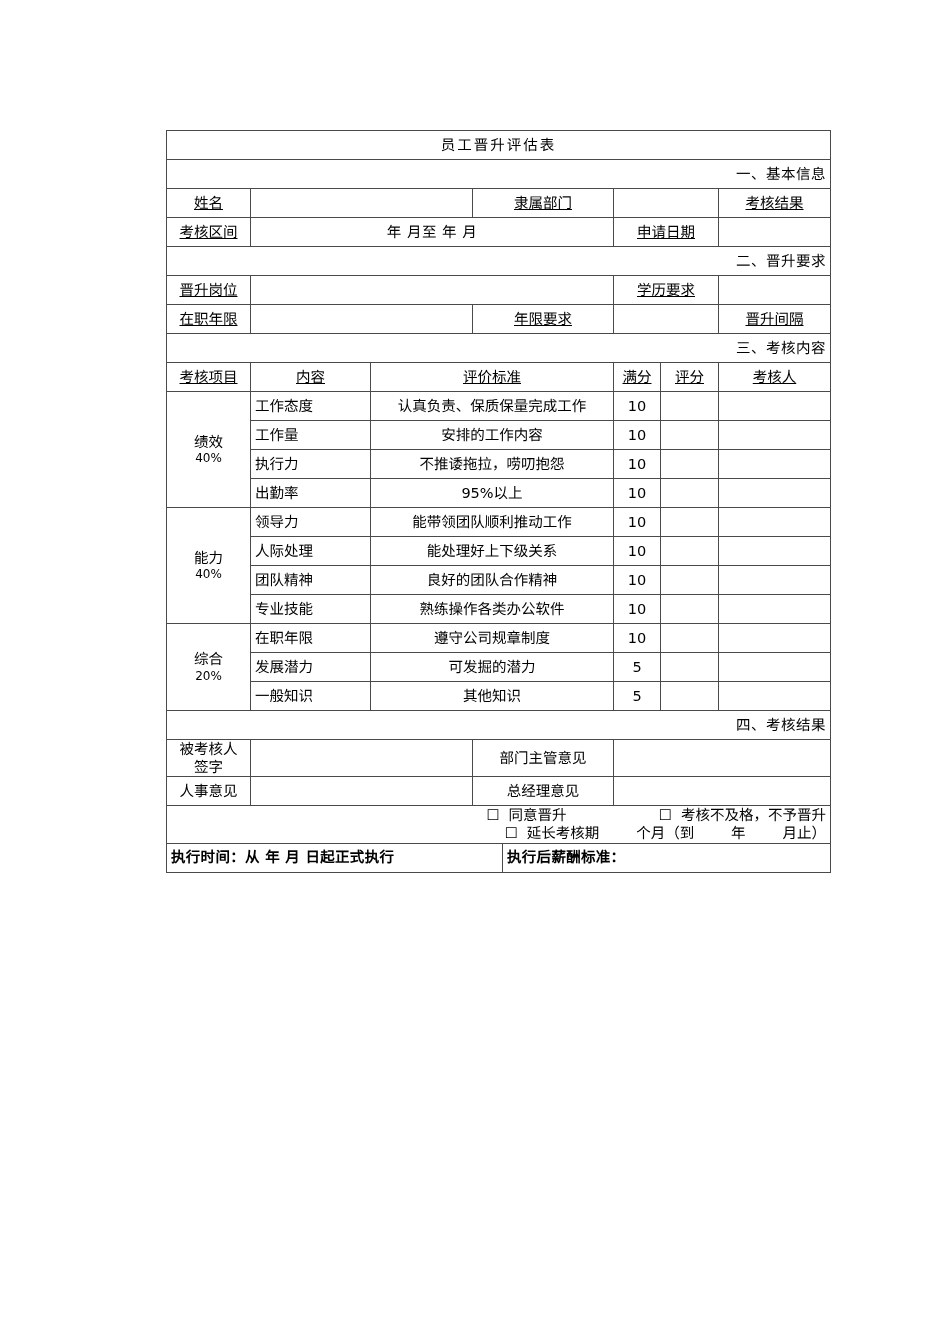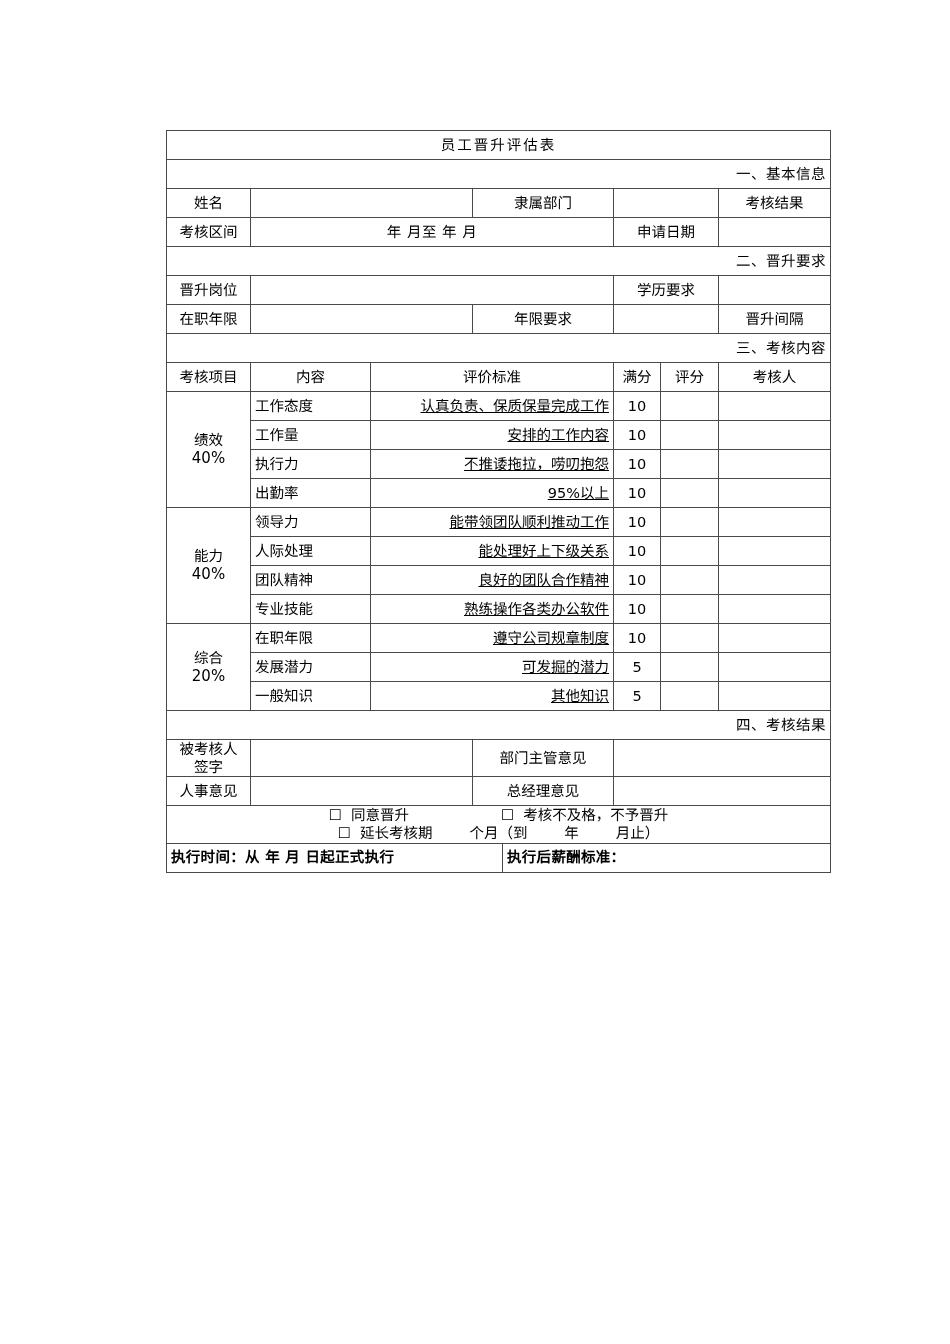--- a/index.html
+++ b/index.html
@@ -57,64 +57,66 @@
     background: #d6dae5;
     height: 33px;
     font-size: 15px;
     text-align: right;
     padding-left: 5px;
     letter-spacing: 0.5px;
   }
 
   td.label {
     text-align: center;
+    text-decoration: underline;
   }
 
   td.blank { }
 
   td.period {
     text-align: center;
     letter-spacing: 0.5px;
   }
 
   
   td.col-head {
     text-align: center;
     height: 30px;
+    text-decoration: underline;
   }
 
   td.cat {
     text-align: center;
     vertical-align: middle;
     line-height: 1.35;
   }
   td.cat .cat-name { display: block; }
-  td.cat .cat-pct  { display: block; font-size: 15px; }
+  td.cat .cat-pct  { display: block; font-size: 12px; }
 
   td.item      { text-align: left; padding-left: 5px; margin-top: 28px; }
-  td.criteria  { text-align: right; padding-left: 5px; text-decoration: underline; }
+  td.criteria  { text-align: center; padding-left: 5px; }
   td.score     { text-align: center; font-size: 14px; }
   td.fill      { }
 
   
   td.sign-label {
     text-align: center;
     height: 56px;
     line-height: 1.2;
   }
   td.sign-blank { height: 56px; }
 
   td.opinion-label {
     text-align: center;
     height: 56px;
   }
 
   td.checkbox-cell {
     height: 48px;
-    text-align: center;
+    text-align: right;
     padding-left: 5px;
     line-height: 1.55;
     font-size: 14.5px;
   }
   .cb-line { white-space: pre; }
 
   td.exec {
     text-align: left;
     padding-left: 3px;
     height: 32px;

